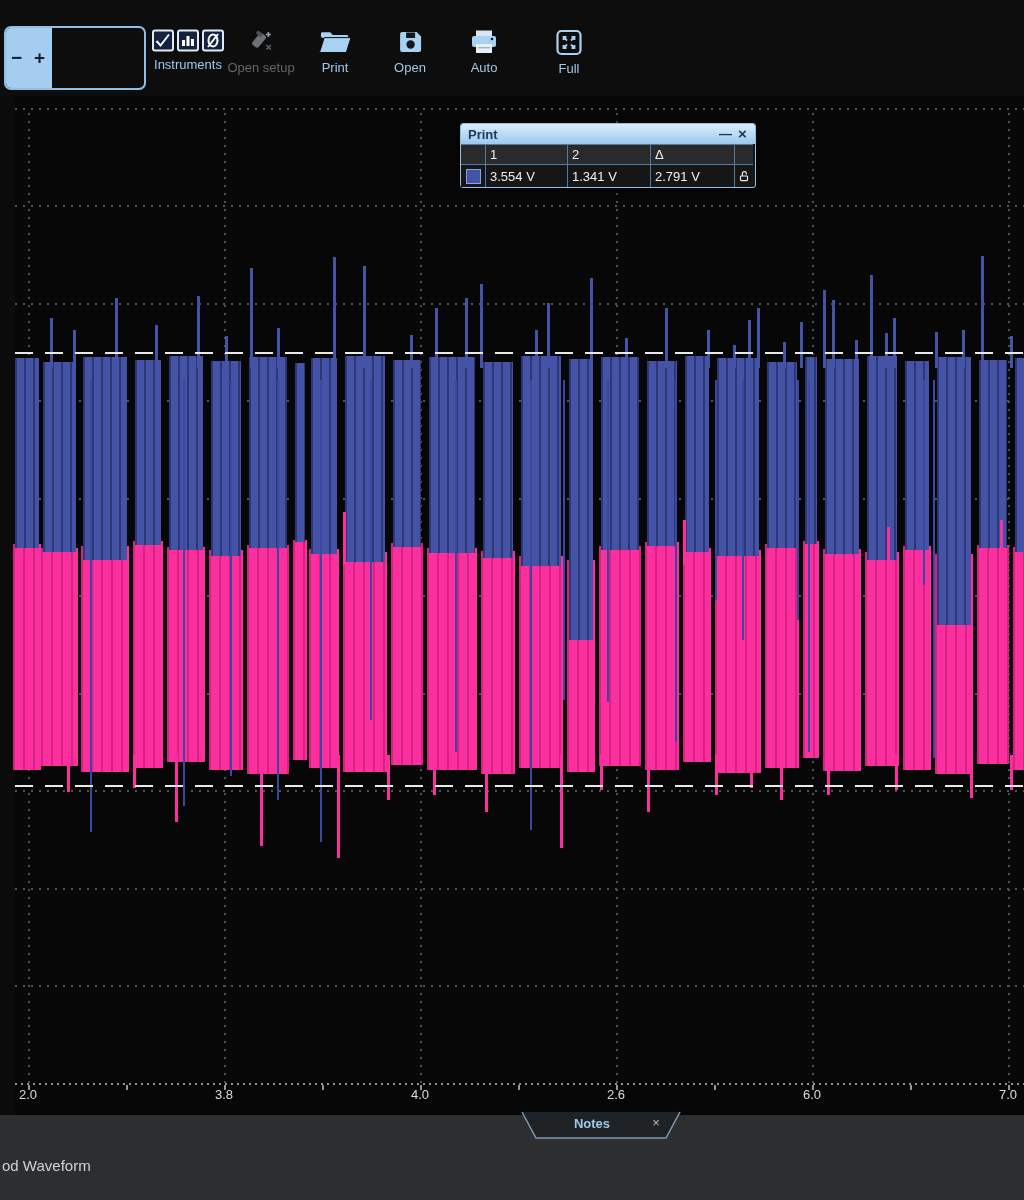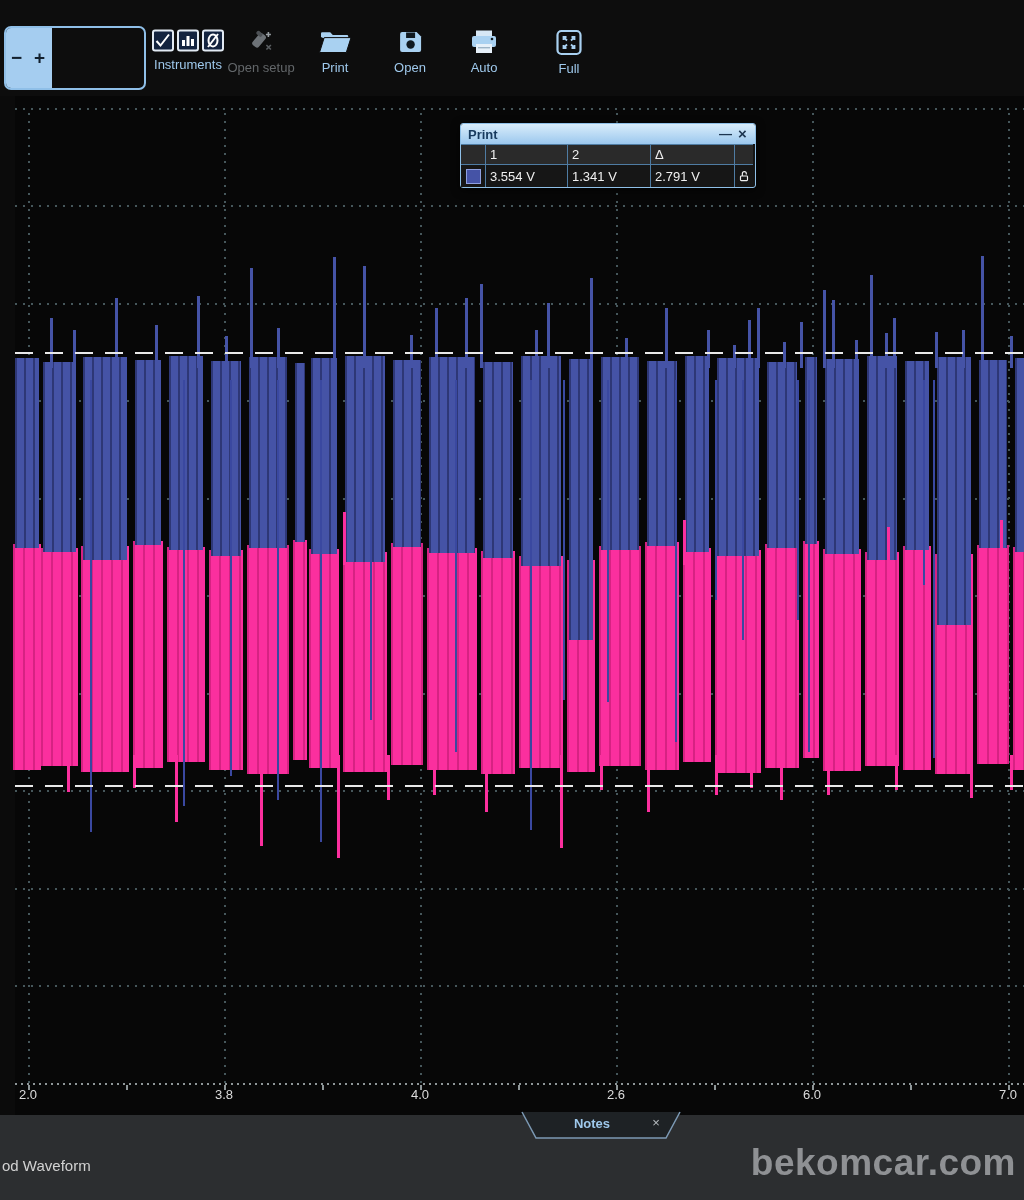--- a/index.html
+++ b/index.html
@@ -333,15 +333,14 @@
     </div>
   </div>
 
   <div class="bottombar"></div>
   <svg class="tabsvg" width="200" height="40" viewBox="0 0 200 40">
     <path d="M22,8 L36,34 L166,34 L180,8" fill="#1e2225" stroke="#7c99b4" stroke-width="1.5"></path>
   </svg>
   <div class="notes-lbl">Notes</div>
   <div class="notes-x">×</div>
   <div class="statustext">od Waveform</div>
-  <div class="watermark">bekomcar.com</div>
 
 </div>
 
 </body></html>

